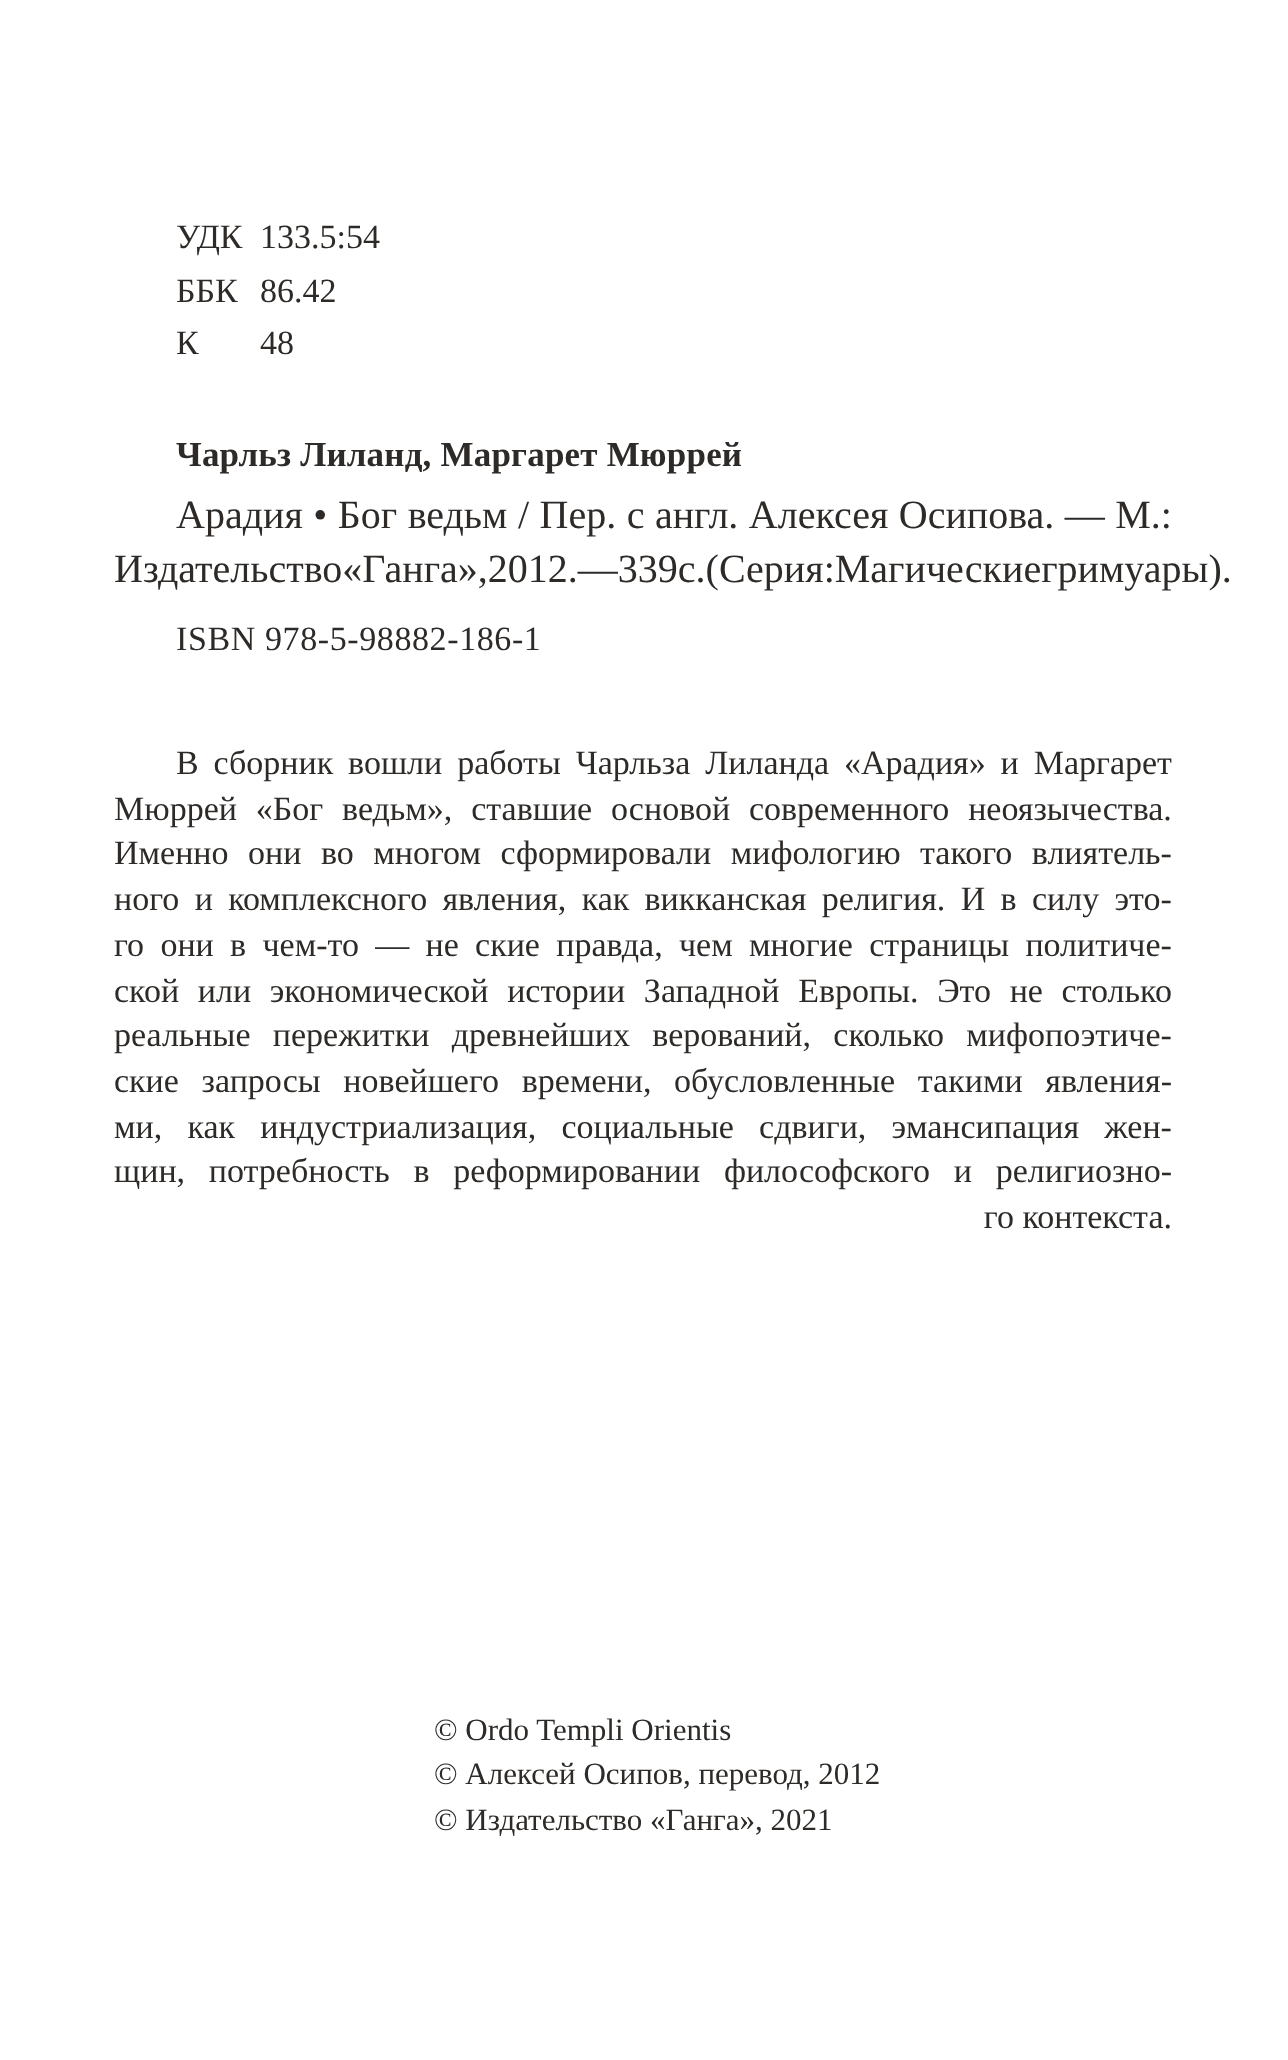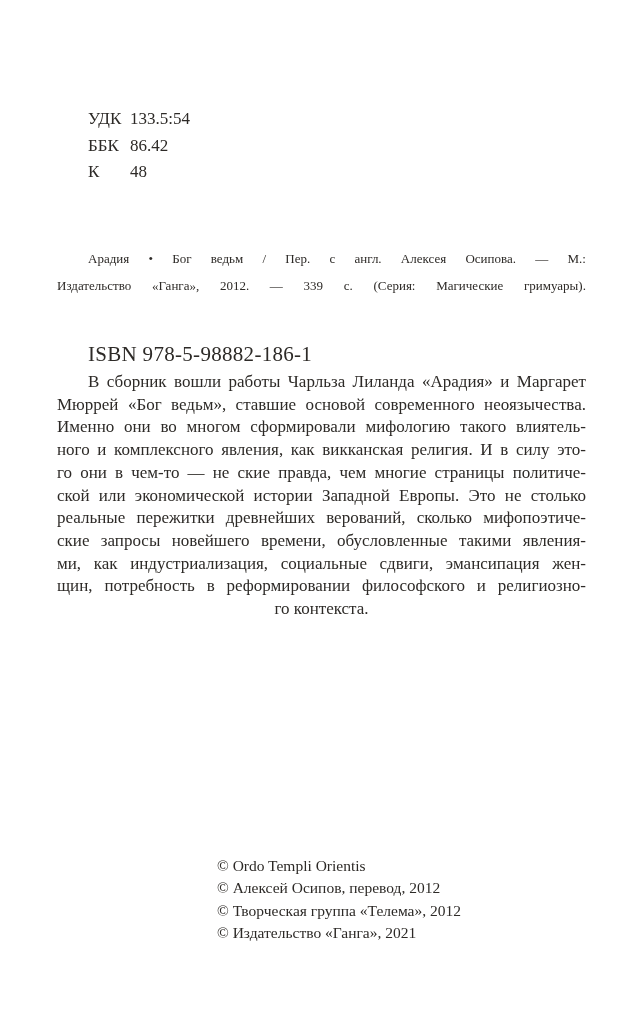--- a/index.html
+++ b/index.html
@@ -38,41 +38,40 @@
     font-weight: 700;
     letter-spacing: 0.1px;
   }
 
   
   .biblio {
     position: absolute;
     left: 57px;
     top: 245px;
     width: 529px;
-    font-size: 13px;
+    font-size: 20px;
     line-height: 27.4px;
   }
 
   
   .jl {
     display: flex;
     justify-content: space-between;
     white-space: nowrap;
   }
   .jl.indent { padding-left: 31px; }
-  .plain { text-align: center; }
+  .plain { text-align: right; }
 
   
   .isbn {
     position: absolute;
     left: 88px;
     top: 310px;
-    font-size: 21px;
+    font-size: 17px;
     letter-spacing: 0.3px;
-    margin-top: 32px;
   }
 
   
   .annotation {
     position: absolute;
     left: 57px;
     top: 371px;
     width: 529px;
     font-size: 17px;
     line-height: 22.7px;
@@ -100,20 +99,21 @@
     <div class="class-row">
       <span class="lbl">ББК</span>
       <span class="val">86.42</span>
     </div>
     <div class="class-row">
       <span class="lbl">К</span>
       <span class="val">48</span>
     </div>
   </div>
 
+  <div class="authors">Чарльз Лиланд, Маргарет Мюррей</div>
 
   <div class="biblio">
     <div class="jl indent">
         <span>Арадия</span>
         <span>•</span>
         <span>Бог</span>
         <span>ведьм</span>
         <span>/</span>
         <span>Пер.</span>
         <span>с</span>
@@ -241,17 +241,16 @@
         <span>философского</span>
         <span>и</span>
         <span>религиозно-</span>
       </div>
     <div class="plain">го контекста.</div>
   </div>
 
   <div class="copyrights">
     <div>© Ordo Templi Orientis</div>
     <div>© Алексей Осипов, перевод, 2012</div>
-    <div>© Творческая группа «Телема», 2012</div>
     <div>© Издательство «Ганга», 2021</div>
   </div>
 
 </div>
 
 </body></html>

